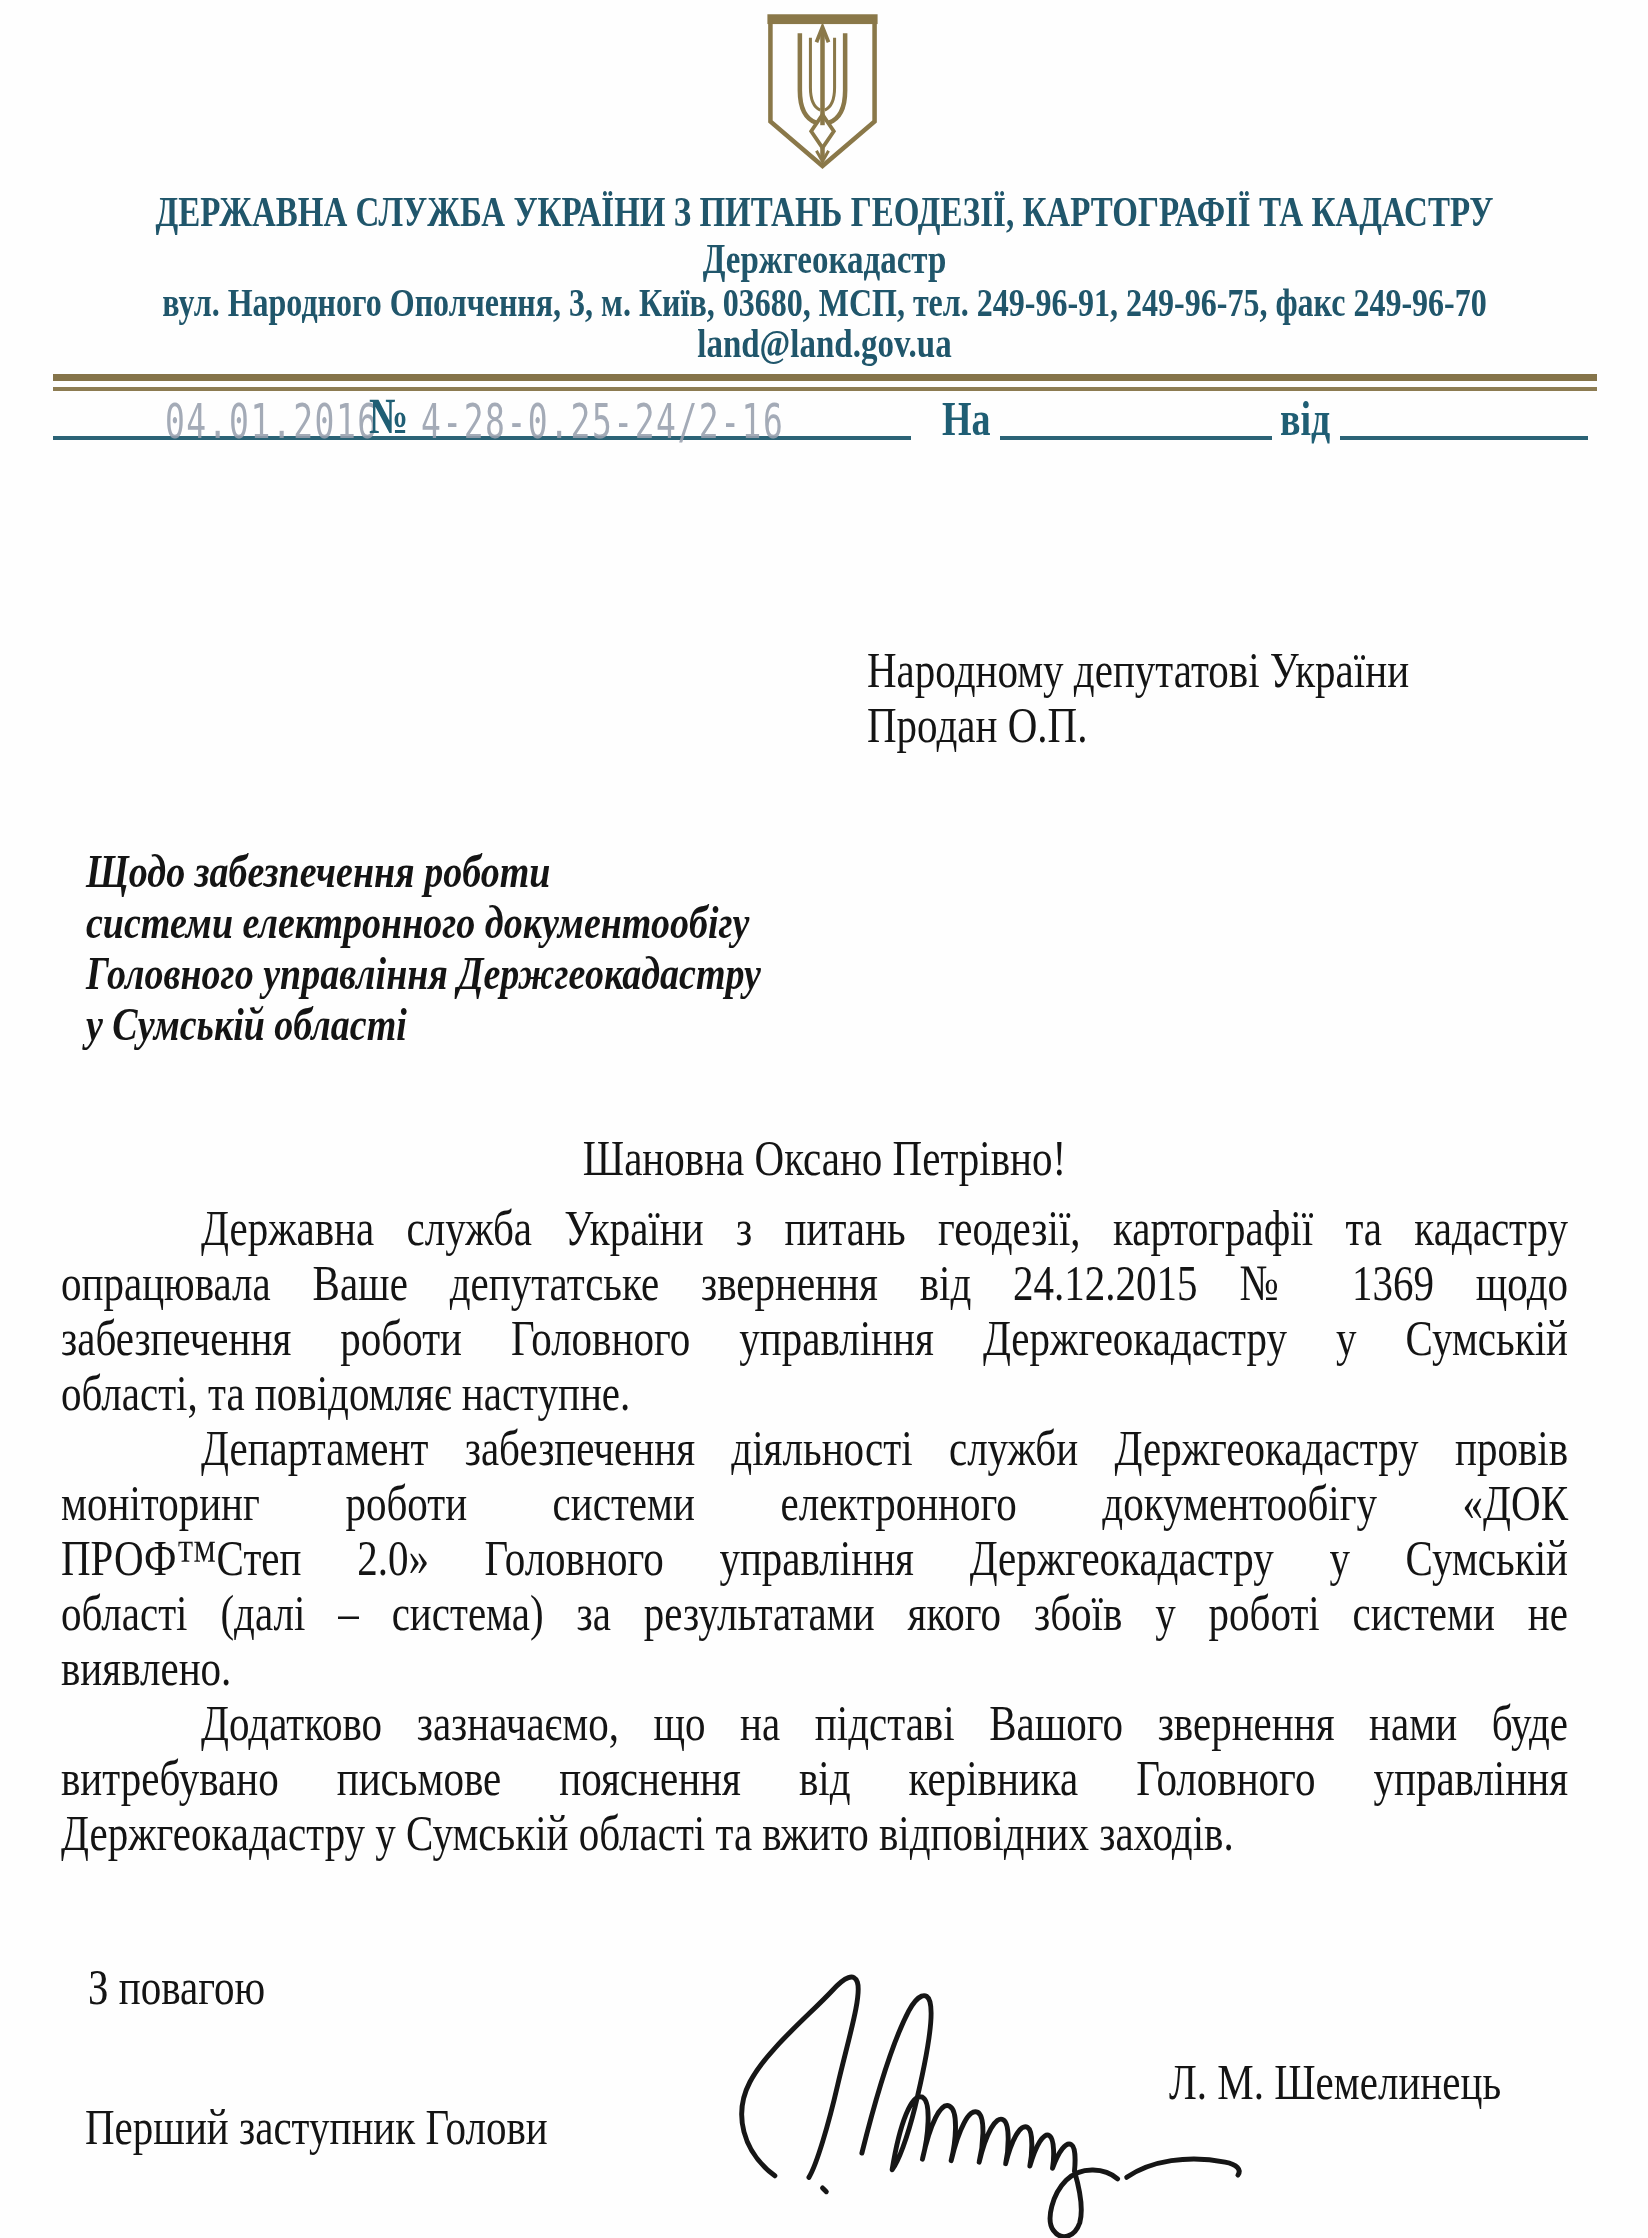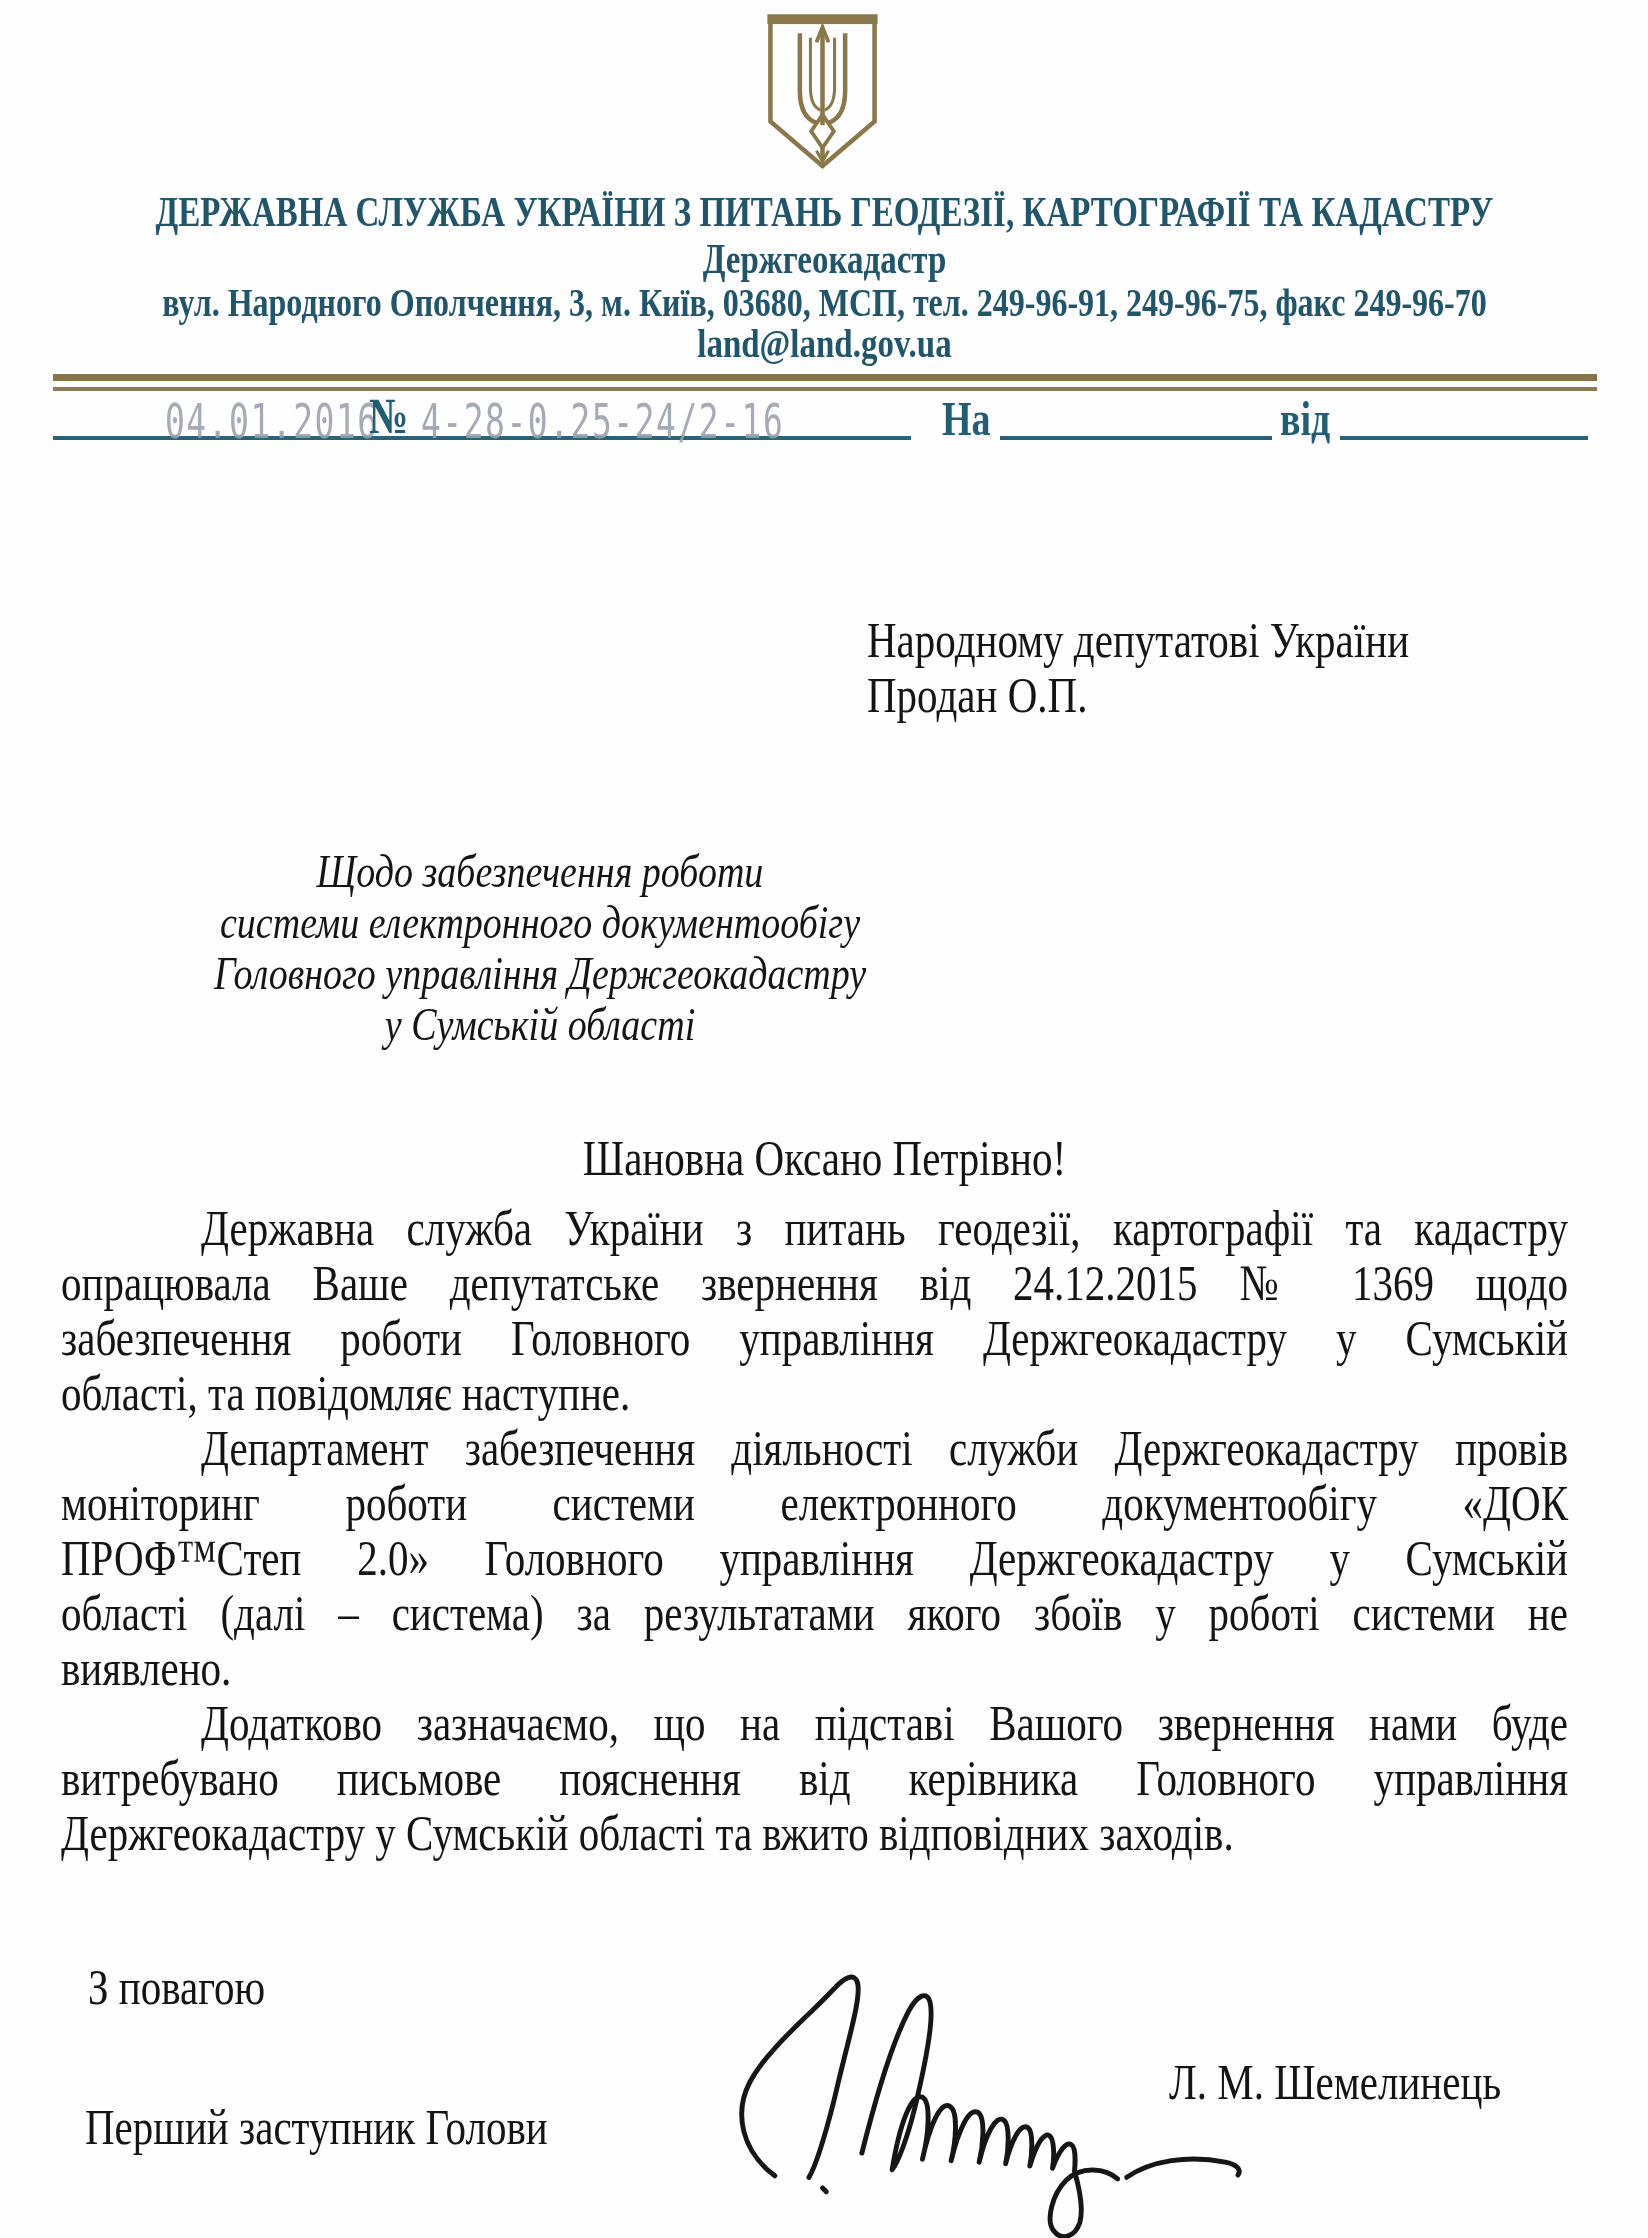--- a/index.html
+++ b/index.html
@@ -55,24 +55,24 @@
   .number-stamp{left:421px;}
   .ref-label{
     position:absolute;font-weight:bold;color:#1f5e74;
     transform:scaleY(1.3);transform-origin:left top;
   }
   .no-label{left:369px;top:386px;font-size:39px;}
   .na-label{left:942px;top:389px;font-size:38px;}
   .vid-label{left:1280px;top:389px;font-size:38px;}
 
   
-  .recipient{position:absolute;left:867px;top:613px;width:681px;line-height:55px;font-size:41px;}
+  .recipient{position:absolute;left:867px;top:643px;width:681px;line-height:55px;font-size:41px;}
   .recipient-line{transform:scaleY(1.25);transform-origin:left center;white-space:nowrap;}
   .subject{position:absolute;left:86px;top:846px;width:908px;line-height:51px;
-    font-size:38px;font-weight:normal;font-style:italic;text-align:center;}
+    font-size:38px;font-weight:bold;font-style:italic;}
   .subject-line{transform:scaleY(1.2);transform-origin:left center;white-space:nowrap;}
 
   .salutation{
     position:absolute;left:0;top:1133px;width:100%;text-align:center;
     font-size:41px;transform:scaleY(1.25);transform-origin:center center;
   }
 
   
   .body{position:absolute;left:61px;top:1201px;width:1507px;line-height:55px;font-size:41px;}
   .body-line{

